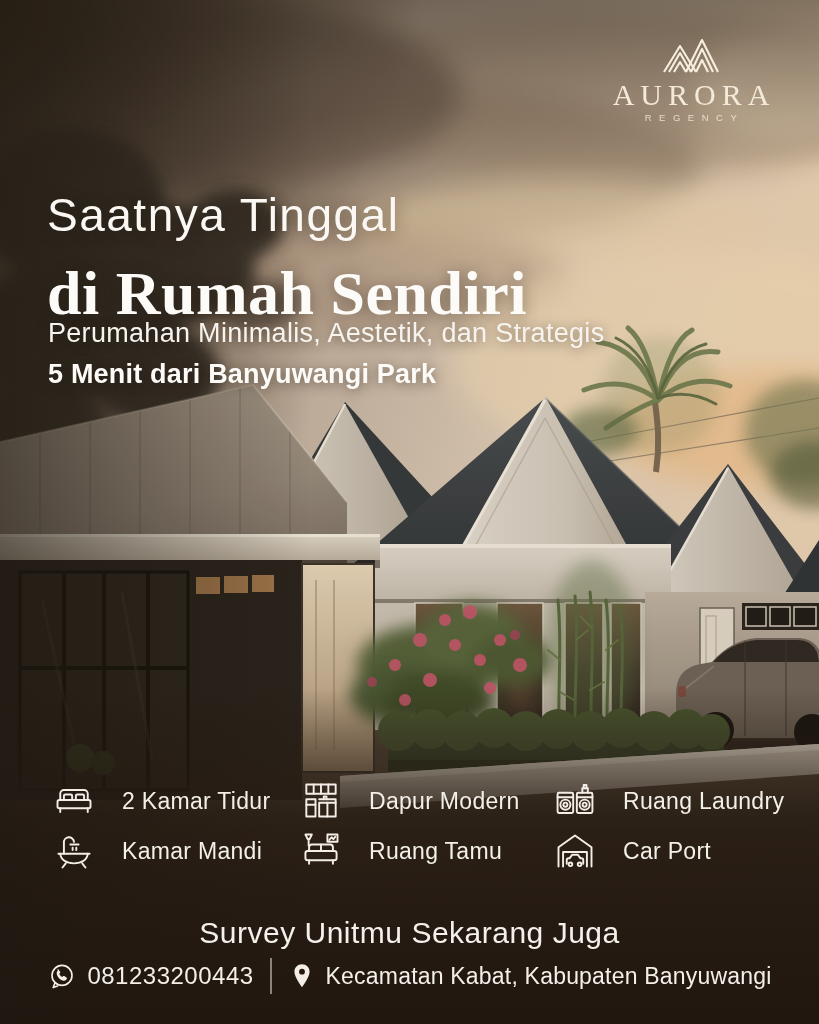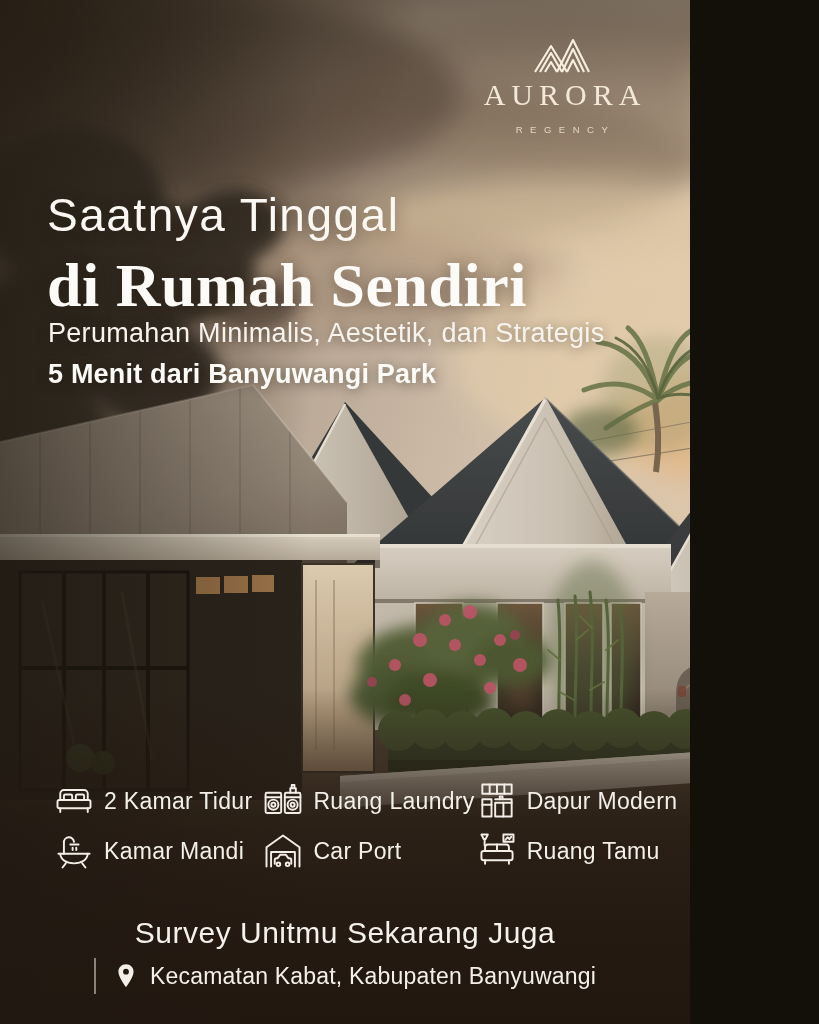--- a/index.html
+++ b/index.html
@@ -1,41 +1,41 @@
 <!DOCTYPE html>
 <html style="--text: #faf6f0; --overlay-brown: #241a13; --sky-peach: #e4cdb2; --roof-dark: #3b3f42; --wall-cream: #d6cfc5; --hedge-green: #46532f; --flower-red: #c2556a;"><head>
 <meta charset="utf-8">
 <style>
   html,body{margin:0;padding:0;background:#121008;}
   .poster{
-    position:relative;width:690px;height:1024px;overflow:hidden;
+    position:relative;width:819px;height:1024px;overflow:hidden;
     font-family:"Liberation Sans","DejaVu Sans",sans-serif;
     color:var(--text,#faf6f0);background:#7f1d1d;
   }
   .scene{position:absolute;inset:0;width:819px;height:1024px;display:block;}
   
   .logo{position:absolute;top:36px;right:40px;width:176px;text-align:center;color:#f7eedd;}
   .logo .peaks{display:block;margin:0 auto;}
   .logo .brand{font-family:"Liberation Serif","DejaVu Serif",serif;font-size:30px;
     letter-spacing:6px;padding-left:6px;margin-top:2px;opacity:.96;}
-  .logo .subbrand{font-size:9.5px;letter-spacing:7.5px;padding-left:7px;margin-top:12px;opacity:.8;}
+  .logo .subbrand{font-size:9.5px;letter-spacing:7.5px;padding-left:7px;margin-top:0;opacity:.8;}
   
   .headline{position:absolute;left:47px;top:188px;text-shadow:0 2px 16px rgba(35,24,14,.45);}
   .headline .l1{font-size:46px;letter-spacing:1.5px;font-weight:400;color:#fbf8f4;}
   .headline .l2{font-family:"Liberation Serif","DejaVu Serif",serif;font-weight:700;
-    font-size:62px;letter-spacing:.5px;margin-top:8px;color:#fdfbf8;}
+    font-size:62px;letter-spacing:.5px;margin-top:16px;color:#fdfbf8;}
   .tagline{position:absolute;left:48px;top:318px;text-shadow:0 2px 12px rgba(35,24,14,.5);}
   .tagline .t1{font-size:27px;letter-spacing:.3px;color:#f7f3ee;text-align:right;}
   .tagline .t2{font-size:27px;font-weight:700;letter-spacing:.2px;margin-top:10px;color:#fdfbf8;}
   
   .features{position:absolute;left:0;top:779px;width:100%;box-sizing:border-box;
     padding-left:52px;display:flex;}
   .fcol{display:flex;flex-direction:column;row-gap:6px;}
   .fcol.c1{width:247px;}.fcol.c2{width:254px;}.fcol.c3{flex:1;}
-  .fitem{display:flex;align-items:center;column-gap:8px;height:44px;}
+  .fitem{display:flex;align-items:center;column-gap:26px;height:44px;}
   .fitem svg{flex:0 0 auto;}
   .flabel{font-size:23px;letter-spacing:.3px;color:#f3efe9;white-space:nowrap;}
   
   .cta-title{position:absolute;left:0;top:916px;width:100%;text-align:center;
     font-size:30px;letter-spacing:.5px;color:#f4f1ec;}
   .contact{position:absolute;left:0;top:958px;width:100%;display:flex;
     justify-content:center;align-items:center;column-gap:16px;}
   .cgroup{display:flex;align-items:center;column-gap:10px;}
   .phone{font-size:24px;letter-spacing:.5px;color:#f3efe9;}
   .location{font-size:23px;letter-spacing:.2px;color:#f3efe9;}
@@ -359,20 +359,49 @@
             <path d="M7,27 h34"></path>
             <path d="M9,27 c0.5,6.5 6.5,10.5 15,10.5 s14.5,-4 15,-10.5"></path>
             <path d="M15,37.5 l-3.5,4.5 M33,37.5 l3.5,4.5"></path>
             <path d="M13,27 V15 a5.5,5.5 0 0 1 11,-1"></path>
             <path d="M20,17 h9 M22.5,20.5 v2.5 M26.5,20.5 v2.5"></path>
           </g>
         </svg>
         <span class="flabel">Kamar Mandi</span>
       </div>
     </div>
+    <div class="fcol c2">
+      <div class="fitem">
+        <svg width="44" height="44" viewBox="0 0 48 48">
+          <g class="icon-stroke">
+            <rect x="8" y="6" width="32" height="10"></rect>
+              <path d="M16,6 v10 M24,6 v10 M32,6 v10"></path>
+            <rect x="8" y="22" width="10" height="19"></rect>
+              <path d="M8,28 h10"></path>
+            <rect x="22" y="26" width="18" height="15"></rect>
+              <path d="M31,26 v15 M22,22 h18 v4"></path>
+            <path d="M27,22 v-3 h3 v3"></path>
+          </g>
+        </svg>
+        <span class="flabel">Dapur Modern</span>
+      </div>
+      <div class="fitem">
+        <svg width="44" height="44" viewBox="0 0 48 48">
+          <g class="icon-stroke">
+            <path d="M7,6 h7 l-2.5,5 h-2 z M10.5,11 v7"></path>
+            <rect x="31" y="6" width="11" height="8"></rect>
+              <path d="M33,12 l2.5,-3 2,2 2,-2.5"></path>
+            <rect x="7" y="24" width="34" height="10" rx="2.5"></rect>
+            <path d="M11,24 v-4 a3,3 0 0 1 3,-3 h20 a3,3 0 0 1 3,3 v4"></path>
+            <path d="M24,17 v7 M11,34 v4 M37,34 v4"></path>
+          </g>
+        </svg>
+        <span class="flabel">Ruang Tamu</span>
+      </div>
+    </div>
     <div class="fcol c3">
       <div class="fitem">
         <svg width="44" height="44" viewBox="0 0 48 48">
           <g class="icon-stroke">
             <rect x="5" y="15" width="17" height="22" rx="1.5"></rect>
               <rect x="26" y="15" width="17" height="22" rx="1.5"></rect>
             <circle cx="13.5" cy="28" r="5.5"></circle>
               <circle cx="34.5" cy="28" r="5.5"></circle>
             <circle cx="13.5" cy="28" r="2.2"></circle>
               <circle cx="34.5" cy="28" r="2.2"></circle>
@@ -388,54 +417,33 @@
             <path d="M6,41 V20 L24,7 L42,20 V41"></path>
             <path d="M11,41 V25 H37 V41"></path>
             <path d="M15,38 v-4 a2,2 0 0 1 2,-2 h1 l3,-4 h6 l3,4 h1 a2,2 0 0 1 2,2 v4"></path>
             <circle cx="19" cy="38.5" r="2"></circle>
               <circle cx="29" cy="38.5" r="2"></circle>
           </g>
         </svg>
         <span class="flabel">Car Port</span>
       </div>
     </div>
-    <div class="fcol c2">
-      <div class="fitem">
-        <svg width="44" height="44" viewBox="0 0 48 48">
-          <g class="icon-stroke">
-            <rect x="8" y="6" width="32" height="10"></rect>
-              <path d="M16,6 v10 M24,6 v10 M32,6 v10"></path>
-            <rect x="8" y="22" width="10" height="19"></rect>
-              <path d="M8,28 h10"></path>
-            <rect x="22" y="26" width="18" height="15"></rect>
-              <path d="M31,26 v15 M22,22 h18 v4"></path>
-            <path d="M27,22 v-3 h3 v3"></path>
-          </g>
-        </svg>
-        <span class="flabel">Dapur Modern</span>
-      </div>
-      <div class="fitem">
-        <svg width="44" height="44" viewBox="0 0 48 48">
-          <g class="icon-stroke">
-            <path d="M7,6 h7 l-2.5,5 h-2 z M10.5,11 v7"></path>
-            <rect x="31" y="6" width="11" height="8"></rect>
-              <path d="M33,12 l2.5,-3 2,2 2,-2.5"></path>
-            <rect x="7" y="24" width="34" height="10" rx="2.5"></rect>
-            <path d="M11,24 v-4 a3,3 0 0 1 3,-3 h20 a3,3 0 0 1 3,3 v4"></path>
-            <path d="M24,17 v7 M11,34 v4 M37,34 v4"></path>
-          </g>
-        </svg>
-        <span class="flabel">Ruang Tamu</span>
-      </div>
+  </div>
+
+  <div class="cta-title">Survey Unitmu Sekarang Juga</div>
+
+  <div class="contact">
+    <div class="cgroup">
+      <svg width="30" height="30" viewBox="0 0 48 48">
+        <circle cx="24" cy="23" r="16" class="icon-stroke" style="stroke-width:2.6"></circle>
+        <path d="M12.5,35.5 l-2.6,7 7,-2.4" class="icon-stroke" style="stroke-width:2.6"></path>
+        <path d="M17.5,15.5 c-1.5,1 -2.3,2.7 -2,4.5 c0.8,5.6 5,10.2 10.4,11.6 c1.8,0.5 3.6,-0.2 4.7,-1.6 l1,-1.4 c0.5,-0.8 0.3,-1.8 -0.5,-2.3 l-3.4,-2.2 c-0.7,-0.5 -1.7,-0.3 -2.2,0.4 l-0.8,1 c-2.3,-1 -4.2,-2.9 -5.2,-5.2 l1,-0.8 c0.7,-0.5 0.9,-1.5 0.4,-2.2 l-2.2,-3.4 c-0.5,-0.8 -1.6,-1 -2.3,-0.5 z" fill="#f3eee7" stroke="none"></path>
+      </svg>
+      <span class="phone">081233200443</span>
     </div>
-  </div>
-
-  <div class="cta-title">Survey Unitmu Sekarang Juga</div>
-
-  <div class="contact">
     <div class="divider"></div>
     <div class="cgroup">
       <svg width="28" height="28" viewBox="0 0 48 48">
         <path fill-rule="evenodd" fill="#f3eee7" d="M24,4 c-7.5,0 -13,5.6 -13,12.7 c0,9.5 13,26.3 13,26.3 s13,-16.8 13,-26.3 C37,9.6 31.5,4 24,4 z M24,21.5 a5,5 0 1 1 0,-10 a5,5 0 0 1 0,10 z"></path>
       </svg>
       <span class="location">Kecamatan Kabat, Kabupaten Banyuwangi</span>
     </div>
   </div>
 
 </div>

